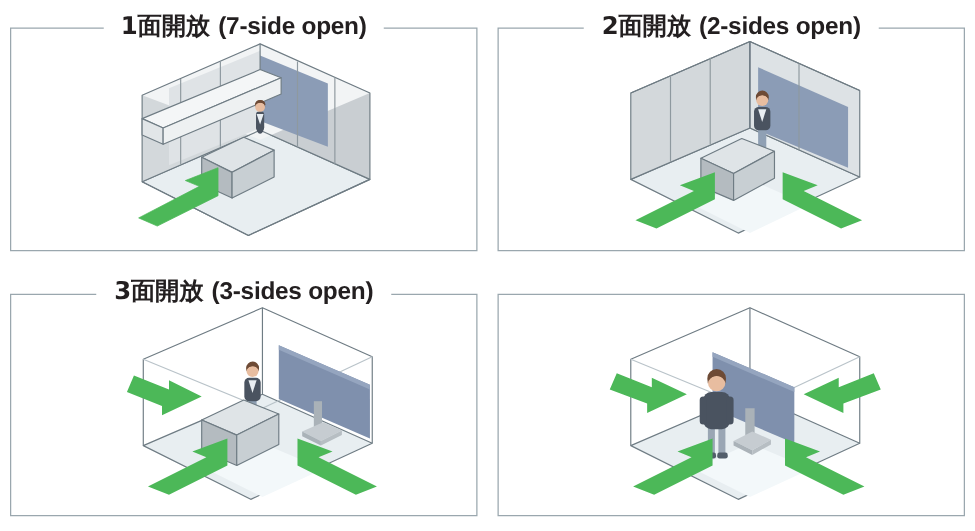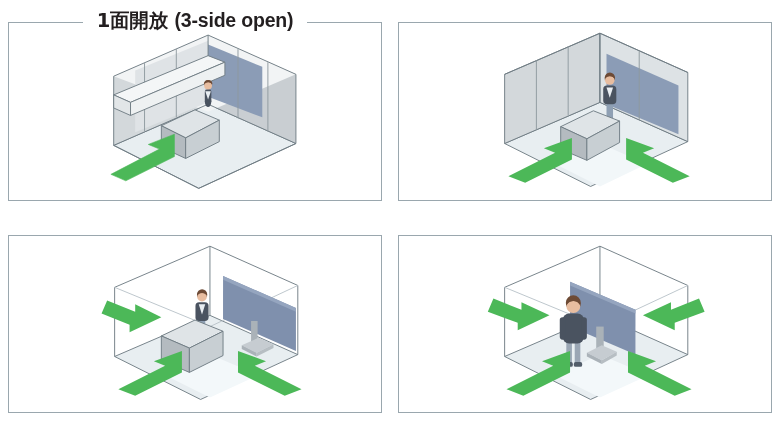--- a/index.html
+++ b/index.html
@@ -105,21 +105,21 @@
           <polygon points="172,124 208,105 208,128 172,146" fill="#c8cfd3"></polygon>
 
           <g stroke="none">
             <polygon points="160,133 160,144 108,170 92,163 144,136 132,131 160,120 160,133" fill="#4CB858"></polygon>
           </g>
           <polygon points="160,120 160,144 108,170 92,163 144,136 132,131" fill="none" stroke="#4CB858" stroke-width="0.6"></polygon>
         </g>
       </svg>
     </div>
     <div class="title-wrap">
-      <div class="title"><span>1面開放</span> <span class="en">(3-side open)</span></div>
+      <div class="title"><span>1面開放</span> <span class="en">(7-side open)</span></div>
     </div>
   </div>
 
   <div class="panel">
     <div class="frame"></div>
     <div class="art">
       <svg viewBox="0 0 364 191" preserveAspectRatio="xMidYMid meet">
         <g stroke="#6f7c84" stroke-width="1" stroke-linejoin="round">
 
           <polygon points="96,130 188,176 292,128 198,86" fill="#e8eef1"></polygon>
@@ -152,20 +152,23 @@
           <polygon points="156,112 156,136 184,148 184,125" fill="#b4bbc0"></polygon>
           <polygon points="184,125 219,106 219,129 184,148" fill="#c8cfd3"></polygon>
 
           <g stroke="none">
             <polygon points="168,136 168,147 118,172 100,165 150,140 138,135 168,124 168,136" fill="#4CB858"></polygon>
             <polygon points="226,136 226,147 276,172 294,165 244,140 256,135 226,124 226,136" fill="#4CB858"></polygon>
           </g>
         </g>
       </svg>
     </div>
+    <div class="title-wrap">
+      <div class="title"><span>2面開放</span> <span class="en">(2-sides open)</span></div>
+    </div>
   </div>
 
   <div class="panel">
     <div class="frame"></div>
     <div class="art">
       <svg viewBox="0 0 364 191" preserveAspectRatio="xMidYMid meet">
         <g stroke="#6f7c84" stroke-width="1" stroke-linejoin="round">
 
           <polygon points="96,130 188,176 292,128 198,86" fill="#e8eef1"></polygon>
 
@@ -200,20 +203,23 @@
 
           <g stroke="none">
             <polygon points="88,70 118,82 118,74 146,88 112,104 112,96 82,84 88,70" fill="#4CB858"></polygon>
 
             <polygon points="168,136 168,147 118,172 100,165 150,140 138,135 168,124 168,136" fill="#4CB858"></polygon>
 
             <polygon points="228,136 228,147 278,172 296,165 246,140 258,135 228,124 228,136" fill="#4CB858"></polygon>
           </g>
         </g>
       </svg>
+    </div>
+    <div class="title-wrap">
+      <div class="title"><span>3面開放</span> <span class="en">(3-sides open)</span></div>
     </div>
   </div>
 
   <div class="panel">
     <div class="frame"></div>
     <div class="art">
       <svg viewBox="0 0 364 191" preserveAspectRatio="xMidYMid meet">
         <g stroke="#6f7c84" stroke-width="1" stroke-linejoin="round">
 
           <polygon points="96,130 188,176 292,128 198,86" fill="#e8eef1"></polygon>

